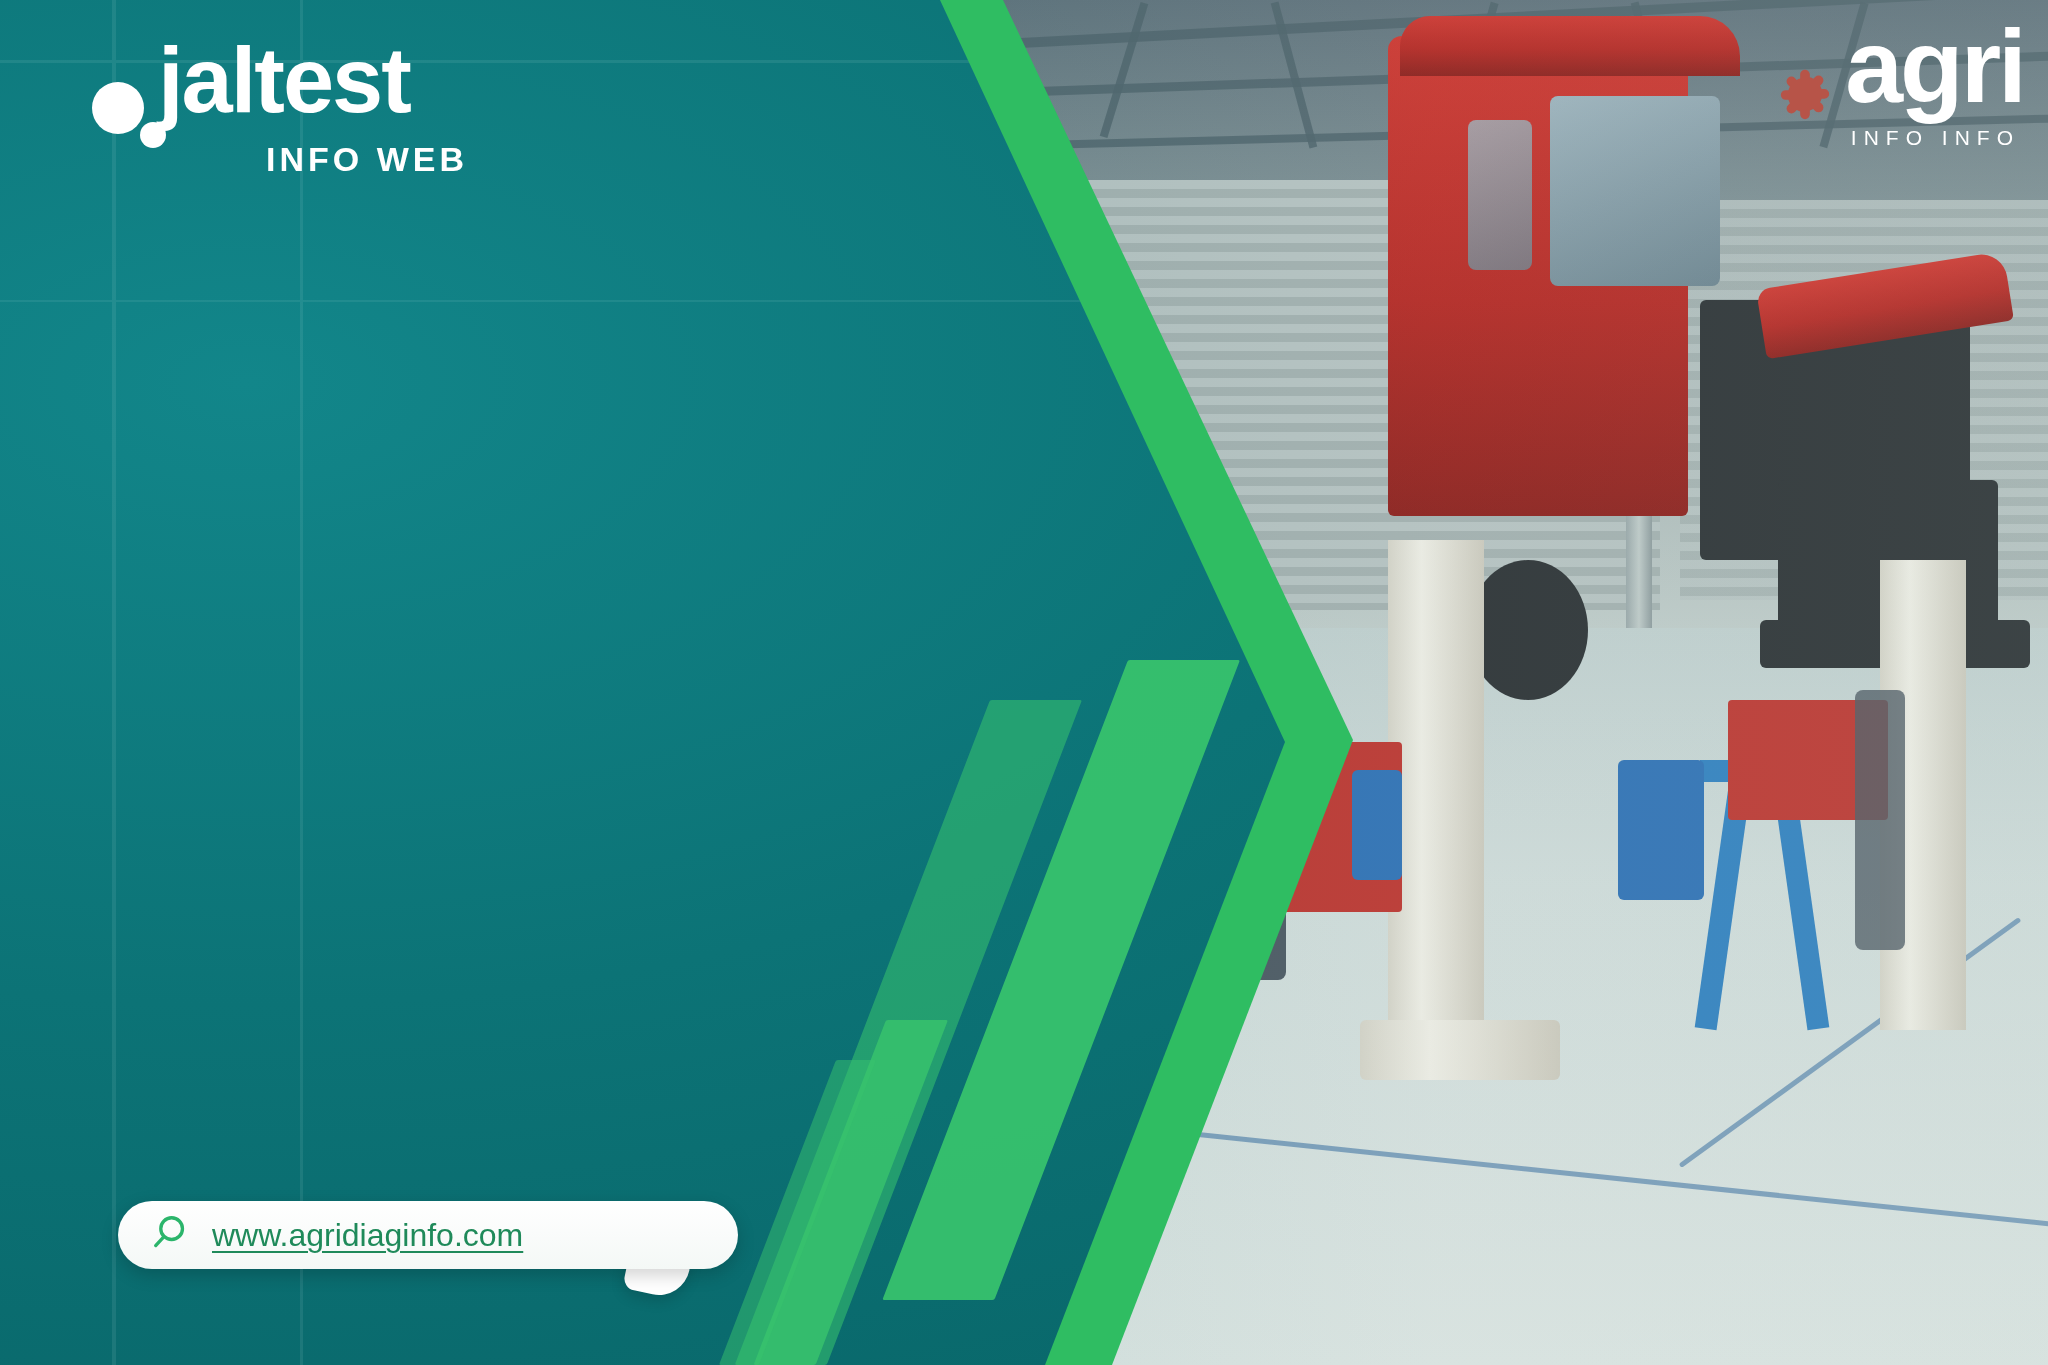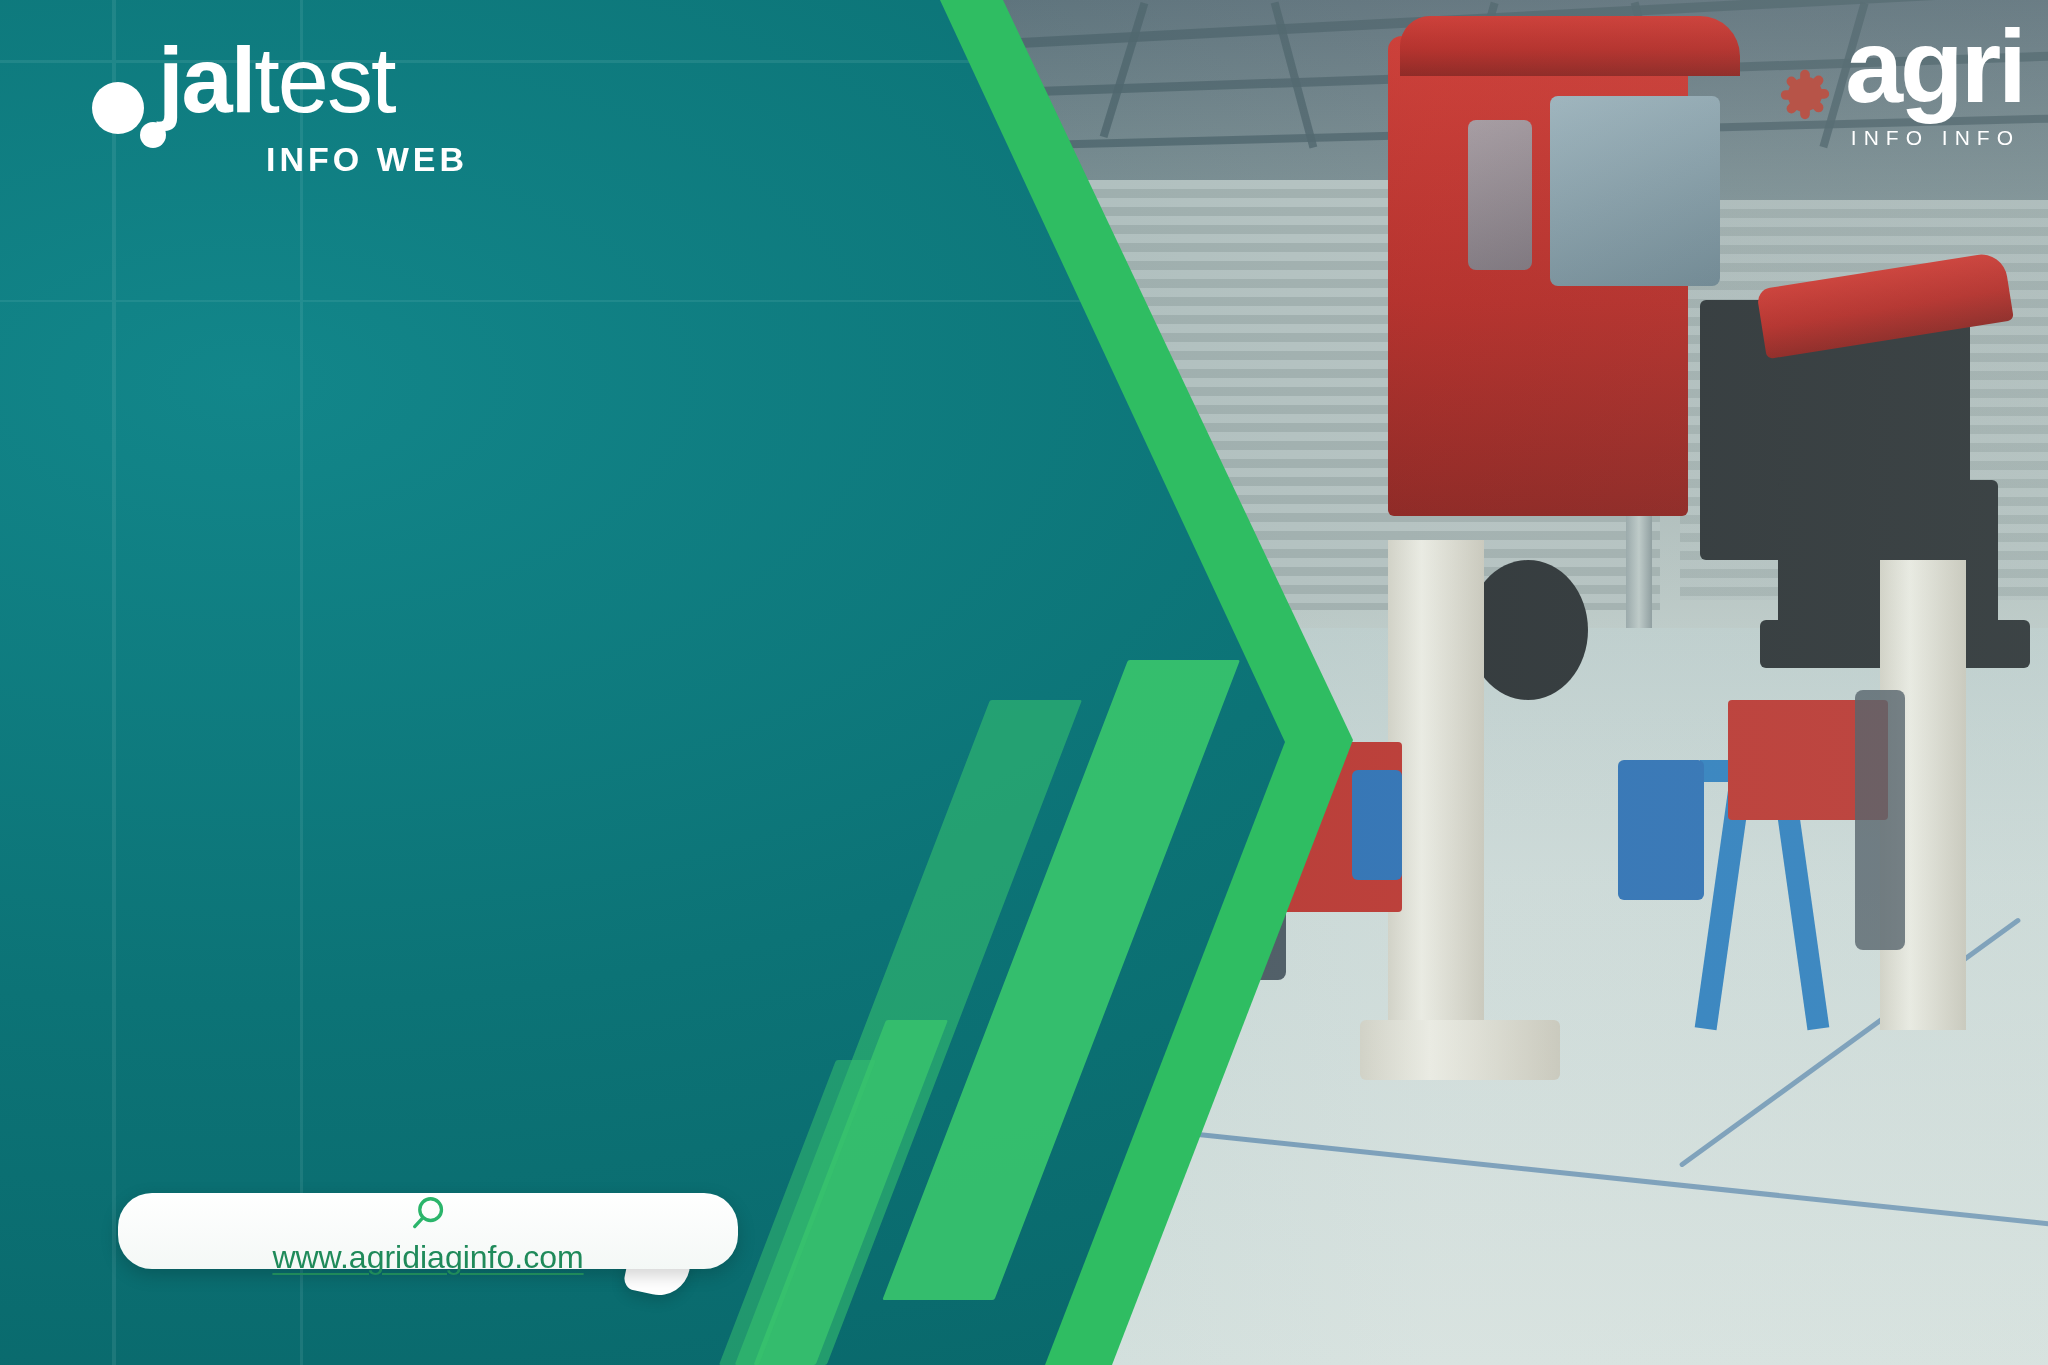--- a/index.html
+++ b/index.html
@@ -74,21 +74,21 @@
   .slash{position:absolute;background:#38c46d;transform-origin:top left;border-radius:2px;}
   .slash.s1{left:1128px;top:660px;width:112px;height:640px;transform:skewX(-21deg);opacity:.92;}
   .slash.s2{left:990px;top:700px;width:92px;height:665px;transform:skewX(-21deg);opacity:.55;}
   .slash.s3{left:886px;top:1020px;width:62px;height:345px;transform:skewX(-21deg);opacity:.80;}
   .slash.s4{left:836px;top:1060px;width:40px;height:305px;transform:skewX(-21deg);opacity:.50;}
 
   
   .jaltest{position:absolute;left:78px;top:34px;width:420px;height:140px;}
   .jt-word{position:absolute;left:80px;top:0;font-size:92px;line-height:92px;color:#fff;letter-spacing:-2px;white-space:nowrap;}
   .jt-word .bold{font-weight:700;}
-  .jt-word .thin{font-weight:400;margin-top:15px;}
+  .jt-word .thin{font-weight:700;margin-top:15px;}
   .jt-dot-big{position:absolute;left:14px;top:48px;width:52px;height:52px;border-radius:50%;background:#fff;}
   .jt-dot-small{position:absolute;left:62px;top:88px;width:26px;height:26px;border-radius:50%;background:#fff;}
   .jt-sub{position:absolute;left:188px;top:106px;font-size:34px;font-weight:700;letter-spacing:4px;color:#fff;}
 
   
   .agri{position:absolute;right:24px;top:26px;width:270px;height:126px;}
   .agri-word{position:absolute;right:0;top:-12px;font-size:104px;line-height:104px;font-weight:700;color:#fff;letter-spacing:-3px;}
   .agri-gear{position:absolute;left:22px;top:40px;}
   .agri-sub{position:absolute;right:4px;bottom:2px;font-size:21px;letter-spacing:7px;color:#fff;font-weight:400;white-space:nowrap;}
 
@@ -98,26 +98,25 @@
     color:#fff;font-weight:700;font-size:62px;line-height:1.30;
     letter-spacing:-.5px;
     text-shadow:0 2px 6px rgba(0,0,0,.18);
   }
   .headline .ln{display:block;}
   .headline .ln:first-child{padding-left:14px;}
 
   
   .url-pill{
     position:absolute;left:118px;bottom:96px;
-    height:76px;width:560px;
+    height:68px;width:560px;
     background:linear-gradient(180deg,#ffffff,#f4f8f6);
     border-radius:34px;
-    display:flex;align-items:center;padding:0 30px;
+    display:flex;align-items:center;gap:22px;padding:0 30px;
     box-shadow:0 6px 18px rgba(0,0,0,.18);
-    flex-direction:column;
   }
   .pill-tail{
     position:absolute;left:628px;bottom:70px;width:62px;height:62px;
     background:#fff;border-radius:50% 50% 50% 12px;
     transform:rotate(12deg);
     box-shadow:0 6px 14px rgba(0,0,0,.14);
   }
   .pill-tail:after{
     content:"";position:absolute;left:-16px;top:4px;width:34px;height:30px;
     background:#0d7578;border-radius:0 0 0 26px;

